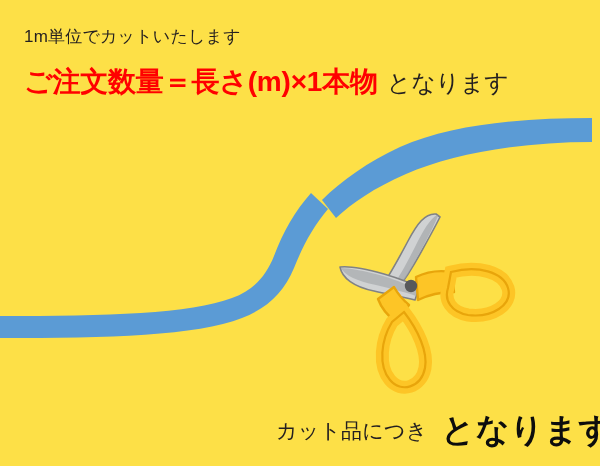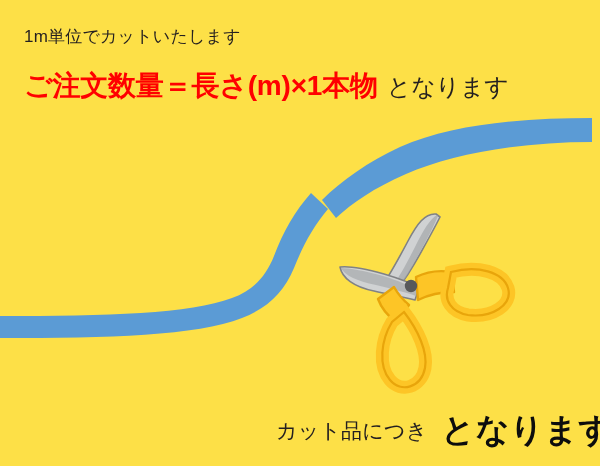--- a/index.html
+++ b/index.html
@@ -27,21 +27,21 @@
   .line-lead {
     font-size: 17px;
     line-height: 22px;
     color: #231f20;
     letter-spacing: 0.2px;
     white-space: nowrap;
   }
   .line-main {
     margin-top: 12px;
     font-size: 28px;
-    line-height: 52px;
+    line-height: 44px;
     white-space: nowrap;
     letter-spacing: -0.2px;
   }
   .line-main .emph {
     color: #ff0000;
     font-weight: 700;
   }
   .line-main .tail {
     color: #231f20;
     font-weight: 400;

